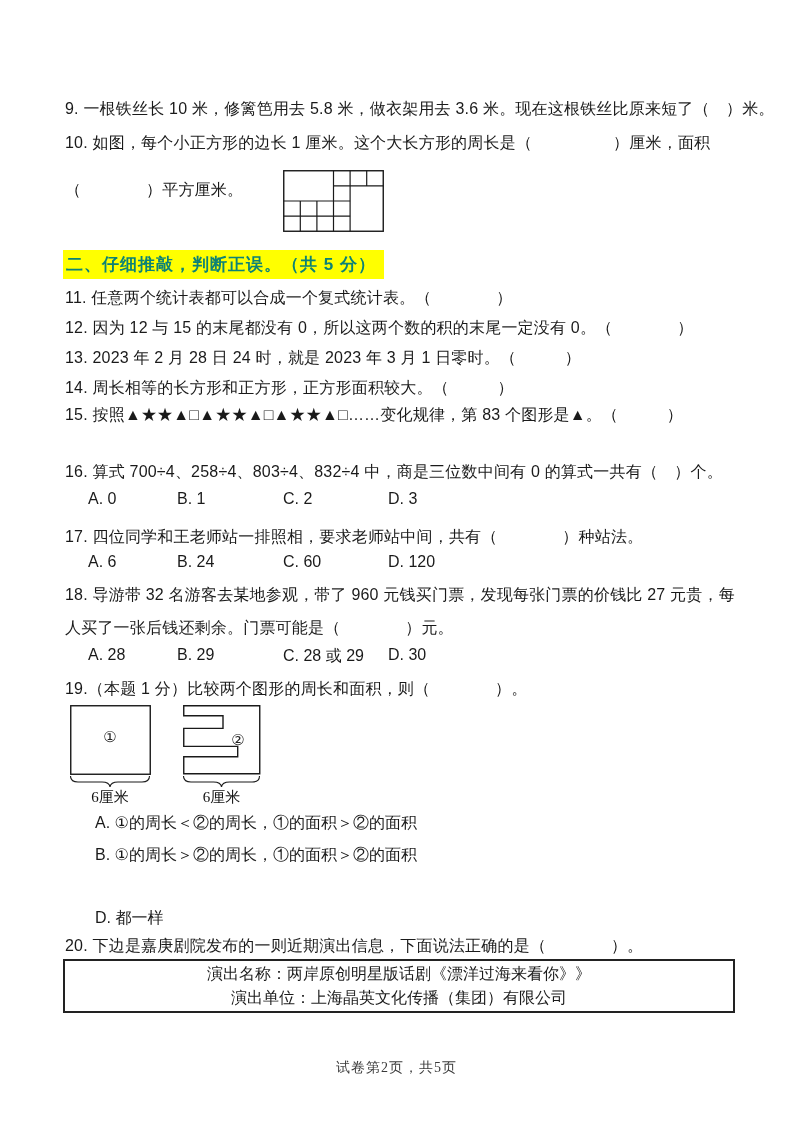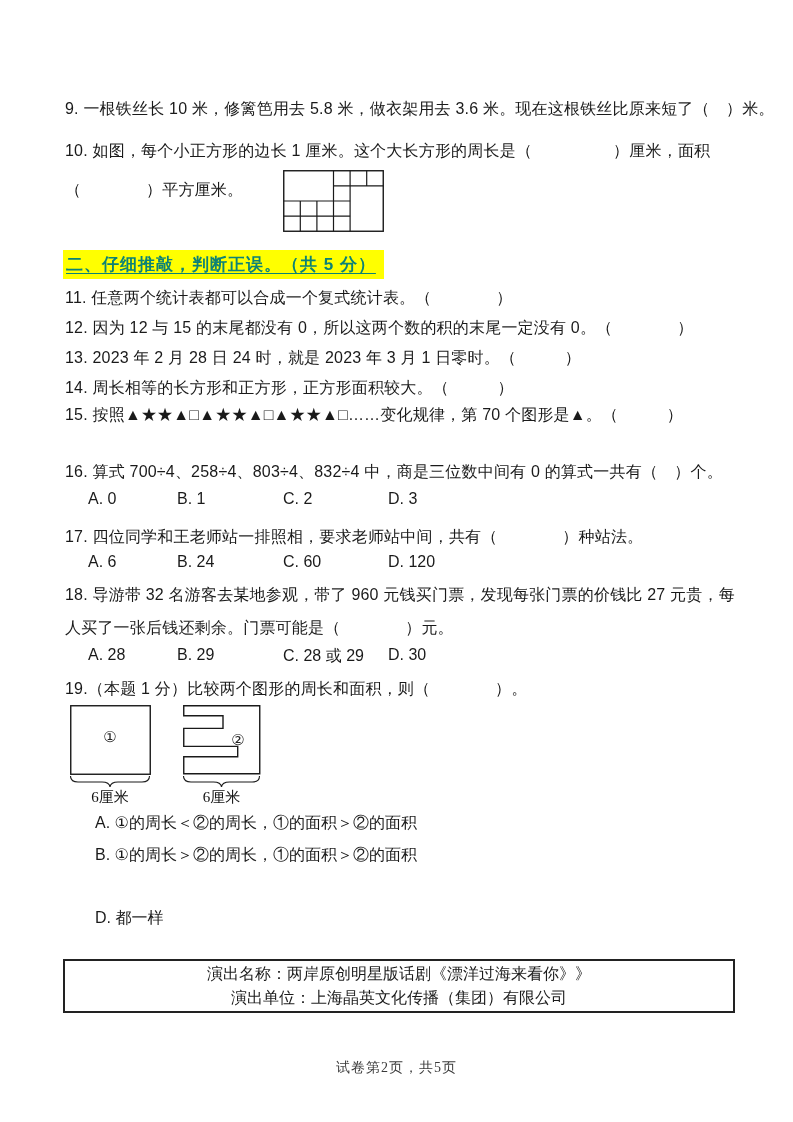--- a/index.html
+++ b/index.html
@@ -20,21 +20,20 @@
     letter-spacing:0.2px;
   }
   .sec-header{
     position:absolute;
     left:63px;
     display:inline-block;
     font-size:17px;
     font-weight:bold;
     padding:3px 8px 3px 3px;
     letter-spacing:1px;
-    text-decoration:underline;
     text-underline-offset:3px;
     white-space:nowrap;
   }
   .optrow{position:absolute;left:0;width:766px;height:22px;}
   .optrow span{position:absolute;font-size:16px;white-space:nowrap;}
   .opt-a{left:88px;} .opt-b{left:177px;} .opt-c{left:283px;} .opt-d{left:388px;}
   .stackopt{position:absolute;left:95px;font-size:16px;white-space:nowrap;}
   .figlabel{
     position:absolute;
     font-family:"Liberation Serif", serif;
@@ -72,42 +71,42 @@
   svg{position:absolute;display:block;}
   svg path, svg line, svg rect{stroke:#1a1a1a;fill:none;}
 </style>
 </head>
 <body>
 
 <div id="page">
 
   <div class="ln" style="top:98px">9. 一根铁丝长 10 米，修篱笆用去 5.8 米，做衣架用去 3.6 米。现在这根铁丝比原来短了（　）米。</div>
 
-  <div class="ln" style="top:140px">10. 如图，每个小正方形的边长 1 厘米。这个大长方形的周长是（　　　　　）厘米，面积</div>
+  <div class="ln" style="top:132px">10. 如图，每个小正方形的边长 1 厘米。这个大长方形的周长是（　　　　　）厘米，面积</div>
   <div class="ln" style="top:179px">（　　　　）平方厘米。</div>
 
   <svg style="left:283px;top:170px" width="101" height="62" viewBox="0 0 101 62">
     <rect x="0.75" y="0.75" width="99.5" height="60.5" stroke-width="1.4"></rect>
     <line x1="50.5" y1="0.75" x2="50.5" y2="61.25" stroke-width="1.2"></line>
     <line x1="67.1" y1="0.75" x2="67.1" y2="61.25" stroke-width="1.2"></line>
     <line x1="83.7" y1="0.75" x2="83.7" y2="15.9" stroke-width="1.2"></line>
     <line x1="17.3" y1="31" x2="17.3" y2="61.25" stroke-width="1.2"></line>
     <line x1="33.9" y1="31" x2="33.9" y2="61.25" stroke-width="1.2"></line>
     <line x1="50.5" y1="15.9" x2="100.25" y2="15.9" stroke-width="1.2"></line>
     <line x1="0.75" y1="31" x2="67.1" y2="31" stroke-width="1.2"></line>
     <line x1="0.75" y1="46.1" x2="67.1" y2="46.1" stroke-width="1.2"></line>
   </svg>
 
   <div class="sec-header" style="top: 250px; background: rgb(255, 255, 0); color: rgb(12, 130, 118); text-decoration-color: rgb(12, 130, 118);">二、仔细推敲，判断正误。（共 5 分）</div>
 
   <div class="ln" style="top:287px">11. 任意两个统计表都可以合成一个复式统计表。（　　　　）</div>
   <div class="ln" style="top:317px">12. 因为 12 与 15 的末尾都没有 0，所以这两个数的积的末尾一定没有 0。（　　　　）</div>
   <div class="ln" style="top:347px">13. 2023 年 2 月 28 日 24 时，就是 2023 年 3 月 1 日零时。（　　　）</div>
   <div class="ln" style="top:377px">14. 周长相等的长方形和正方形，正方形面积较大。（　　　）</div>
-  <div class="ln" style="top:404px">15. 按照▲★★▲□▲★★▲□▲★★▲□……变化规律，第 70 个图形是▲。（　　　）</div>
+  <div class="ln" style="top:404px">15. 按照▲★★▲□▲★★▲□▲★★▲□……变化规律，第 83 个图形是▲。（　　　）</div>
 
 
   <div class="ln" style="top:461px">16. 算式 700÷4、258÷4、803÷4、832÷4 中，商是三位数中间有 0 的算式一共有（　）个。</div>
   <div class="optrow" style="top:490px">
     <span class="opt-a">A. 0</span>
     <span class="opt-b">B. 1</span>
     <span class="opt-c">C. 2</span>
     <span class="opt-d">D. 3</span>
   </div>
 
@@ -145,20 +144,21 @@
   <div class="figlabel" style="left:213px;top:731px;width:50px">②</div>
   <svg style="left:183px;top:775px" width="78" height="14" viewBox="0 0 78 14">
     <path d="M0.5,1 C0.5,5.5 3.5,7 8,7 L30.5,7 C35,7 38,8.5 38.5,12 C39,8.5 42,7 46.5,7 L69,7 C73.5,7 76.5,5.5 76.5,1" stroke-width="1.1"></path>
   </svg>
   <div class="dimlabel" style="left:183px;top:788px;width:77px">6厘米</div>
 
   <div class="stackopt" style="top:813px">A. ①的周长＜②的周长，①的面积＞②的面积</div>
   <div class="stackopt" style="top:845px">B. ①的周长＞②的周长，①的面积＞②的面积</div>
   <div class="stackopt" style="top:908px">D. 都一样</div>
 
+  <div class="ln" style="top:935px">20. 下边是嘉庚剧院发布的一则近期演出信息，下面说法正确的是（　　　　）。</div>
 
   <div class="notice-box">
     <div>演出名称：两岸原创明星版话剧《漂洋过海来看你》》</div>
     <div>演出单位：上海晶英文化传播（集团）有限公司</div>
   </div>
 
   <div id="footer">试卷第2页，共5页</div>
 
 </div>
 

